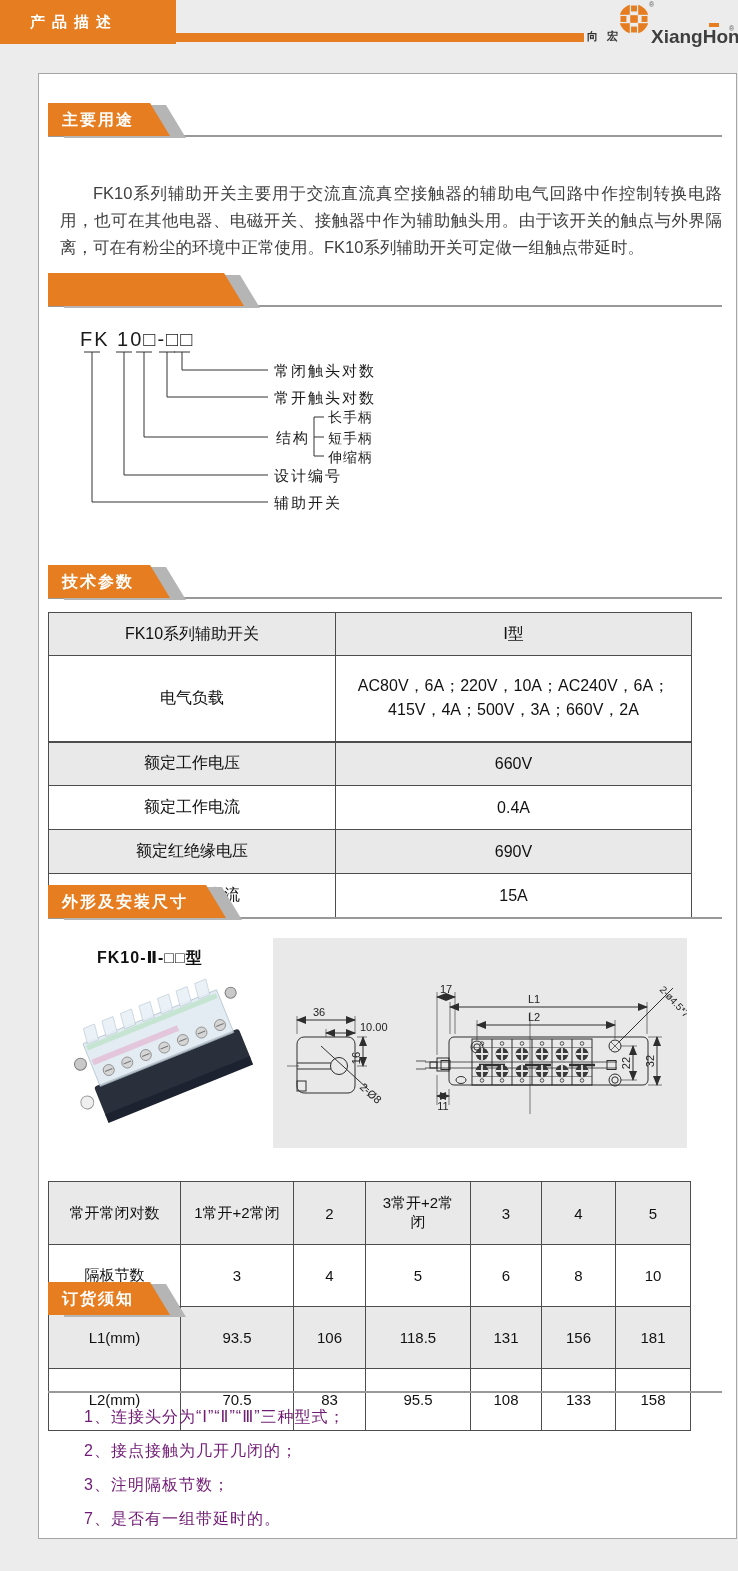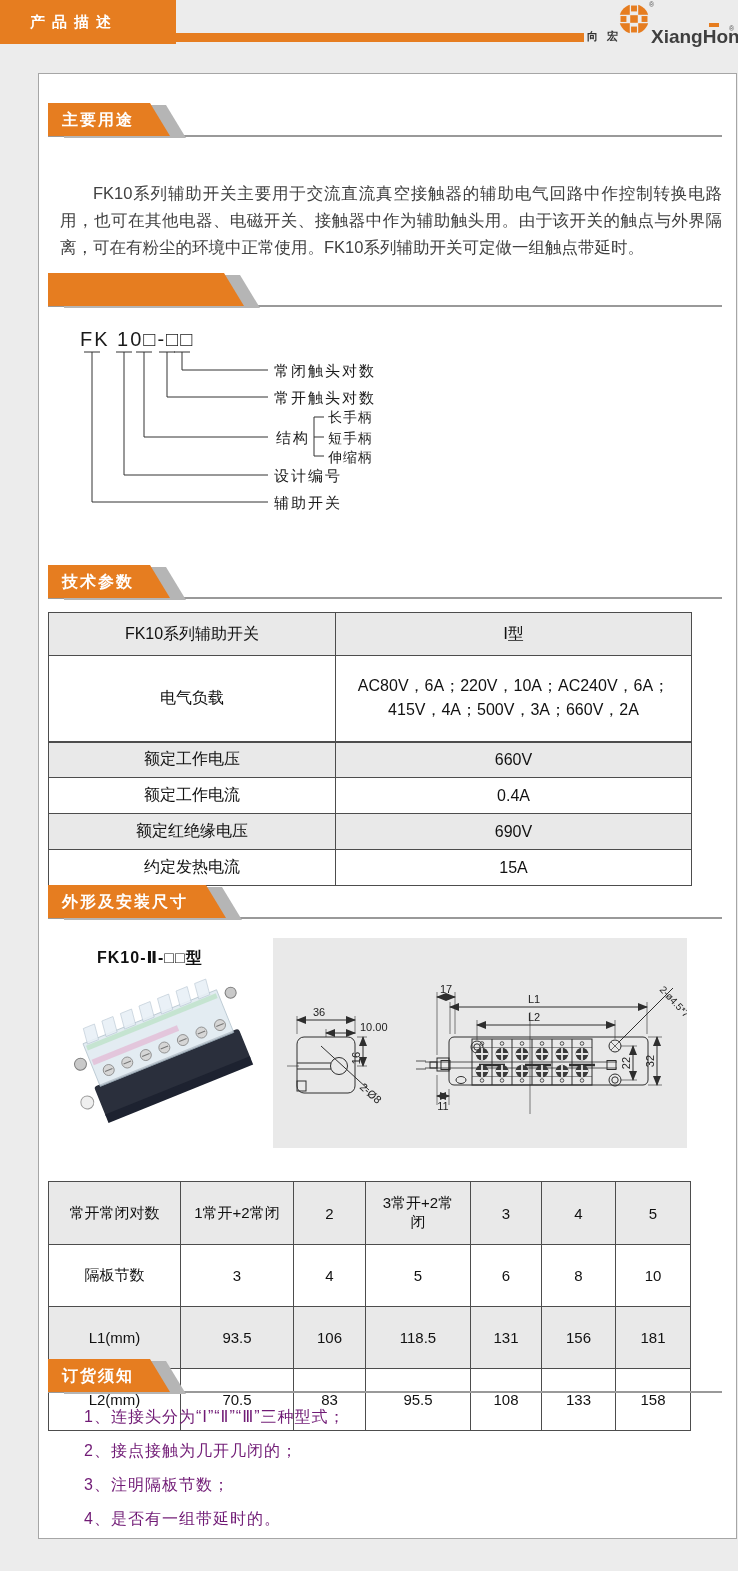--- a/index.html
+++ b/index.html
@@ -43,21 +43,21 @@
   .dsvg text{font-family:"Liberation Sans","DejaVu Sans",sans-serif;}
 
   
   table{border-collapse:collapse;table-layout:fixed;}
   .tech-table{position:absolute;left:48px;top:612px;width:644px;font-size:16px;}
   .tech-table td,.tech-table th{border:1px solid #4d4d4d;text-align:center;vertical-align:middle;
         font-weight:normal;padding:0;color:#111;}
   .tr-h{height:43px;background:#e9e9e9;}
   .tr-load{height:86px;background:#fff;}
   .tr-load td{border-bottom-width:2px;}
-  .tr-s{height:36px;}
+  .tr-s{height:44px;}
   .bg-g{background:#e9e9e9;}
   .bg-w{background:#fff;}
   .load-line{line-height:24px;}
 
   .dim-table{position:absolute;left:48px;top:1181px;width:643px;font-size:15px;}
   .dim-table td{border:1px solid #4d4d4d;text-align:center;vertical-align:middle;padding:12px;color:#111;height:37px;}
 
   
   .order-list{position:absolute;left:84px;top:1400px;font-size:16px;color:#701a75;}
   .order-item{line-height:34px;letter-spacing:1px;white-space:nowrap;}
@@ -377,26 +377,26 @@
       <td>83</td>
       <td>95.5</td>
       <td>108</td>
       <td>133</td>
       <td>158</td>
     </tr>
   </tbody>
     </table>
 
   <div class="sec-rule" style="top:1391px;"></div>
-  <div class="tab" style="left:48px;top:1359px;width:122px;">
+  <div class="tab" style="left:48px;top:1282px;width:122px;">
     <div class="tab-shadow"></div>
     <div class="tab-face"></div>
     <div class="tab-label">订货须知</div>
   </div>
 
   <div class="order-list">
     <div class="order-item">1、连接头分为“Ⅰ”“Ⅱ”“Ⅲ”三种型式；</div>
     <div class="order-item">2、接点接触为几开几闭的；</div>
     <div class="order-item">3、注明隔板节数；</div>
-    <div class="order-item">4、是否有一组带延时的。</div>
+    <div class="order-item">7、是否有一组带延时的。</div>
   </div>
 
 </div>
 
 </body></html>

